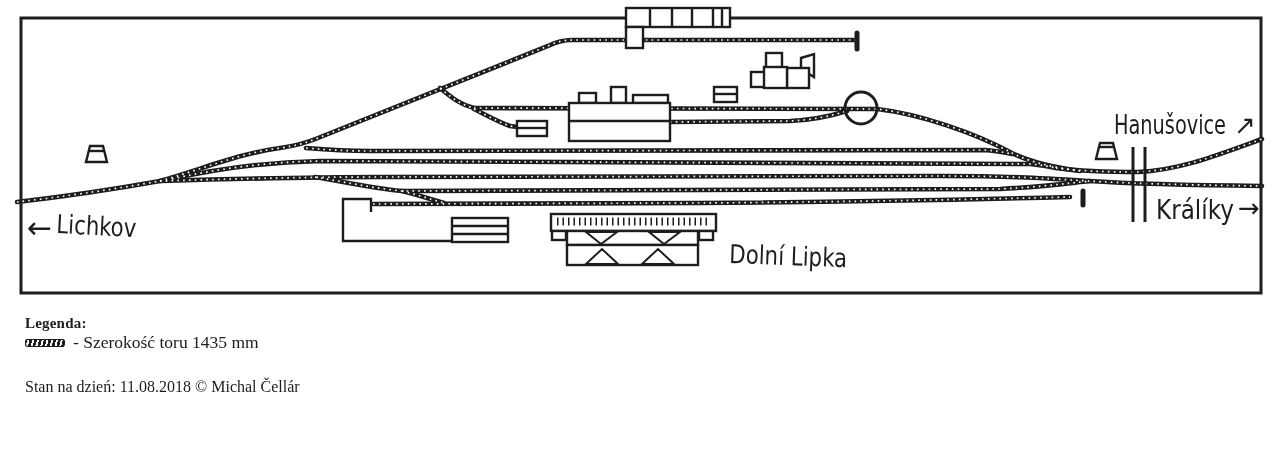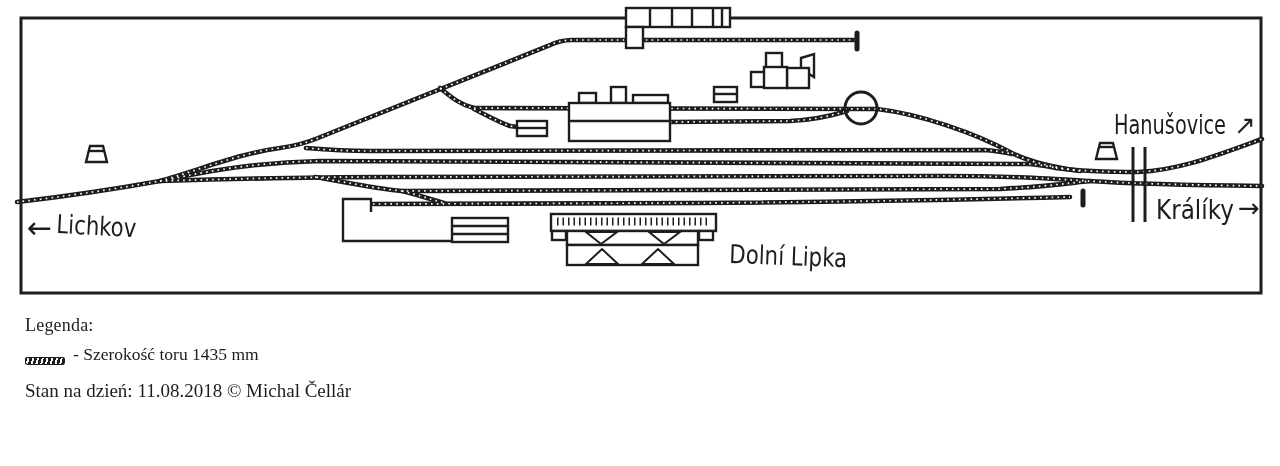--- a/index.html
+++ b/index.html
@@ -1,28 +1,28 @@
 <!DOCTYPE html>
 <html><head>
 <meta charset="utf-8">
 <style>
   html,body{margin:0;padding:0;background:#ffffff;}
   #stage{position:relative;width:1280px;height:466px;background:#ffffff;overflow:hidden;
          font-family:"Liberation Serif",serif;color:#1d1d1b;}
   svg text{fill:#1d1d1b;font-family:"DejaVu Sans",sans-serif;}
   .hand{font-weight:500;}
   .legend{position:absolute;left:25px;top:315px;color:#1d1d1b;}
-  .legend-title{font-size:18px;font-weight:normal;letter-spacing:.2px;margin-bottom:8px;}
-  .legend-row{display:flex;align-items:flex-end;height:21px;font-size:17.5px;}
+  .legend-title{font-size:15px;font-weight:bold;letter-spacing:.2px;}
+  .legend-row{display:flex;align-items:center;height:21px;font-size:17.5px;}
   .legend-row .sym{margin-right:8px;display:flex;align-items:center;}
   .sym-track{display:inline-block;width:40px;height:8px;border-radius:3px;
      background:repeating-linear-gradient(105deg,#1d1d1b 0 2.6px,#fafafa 2.6px 4.6px);
      box-shadow:0 0 0 1px #1d1d1b inset;}
   .sym-sq{display:inline-block;width:9px;height:8px;border:2.5px solid #1d1d1b;border-radius:2px;margin-right:3px;background:#fff;}
-  .status-line{margin-top:15px;font-size:19px;}
+  .status-line{margin-top:25px;font-size:16px;}
 </style>
 </head>
 <body>
 
 <div id="stage">
 
   <svg width="1280" height="300" viewBox="0 0 1280 300">
 
     <rect x="21" y="18" width="1240" height="275" fill="#ffffff" stroke="#1d1d1b" stroke-width="3"></rect>
 

